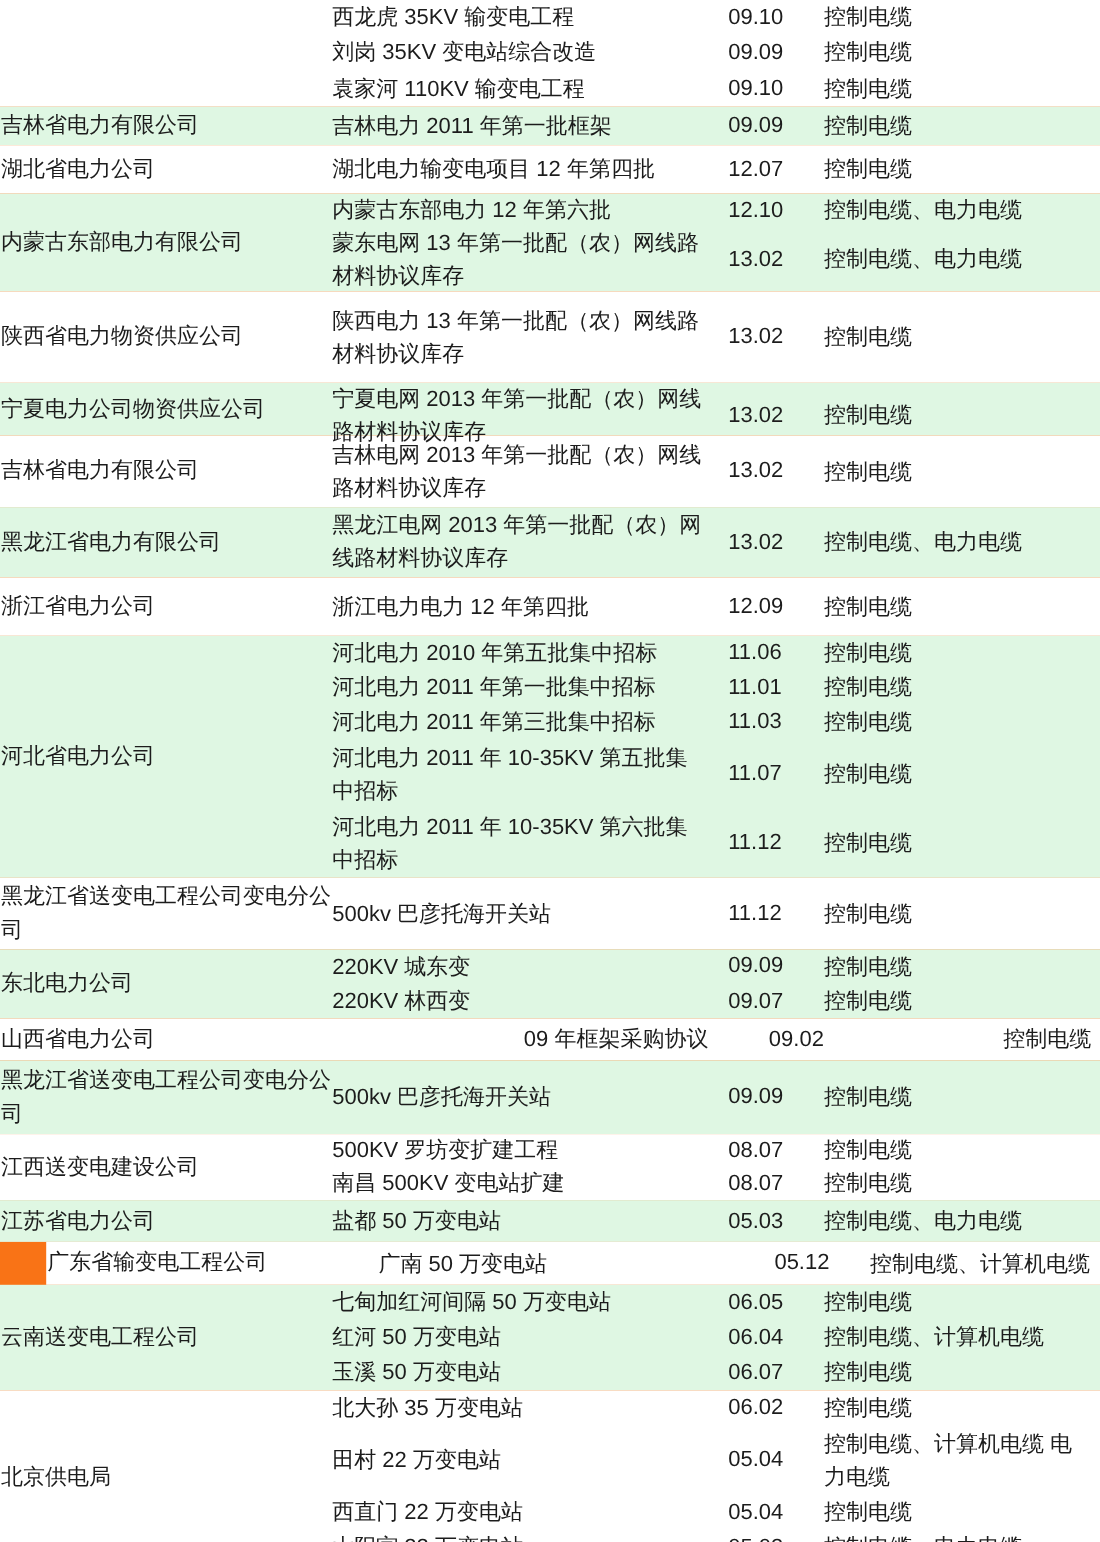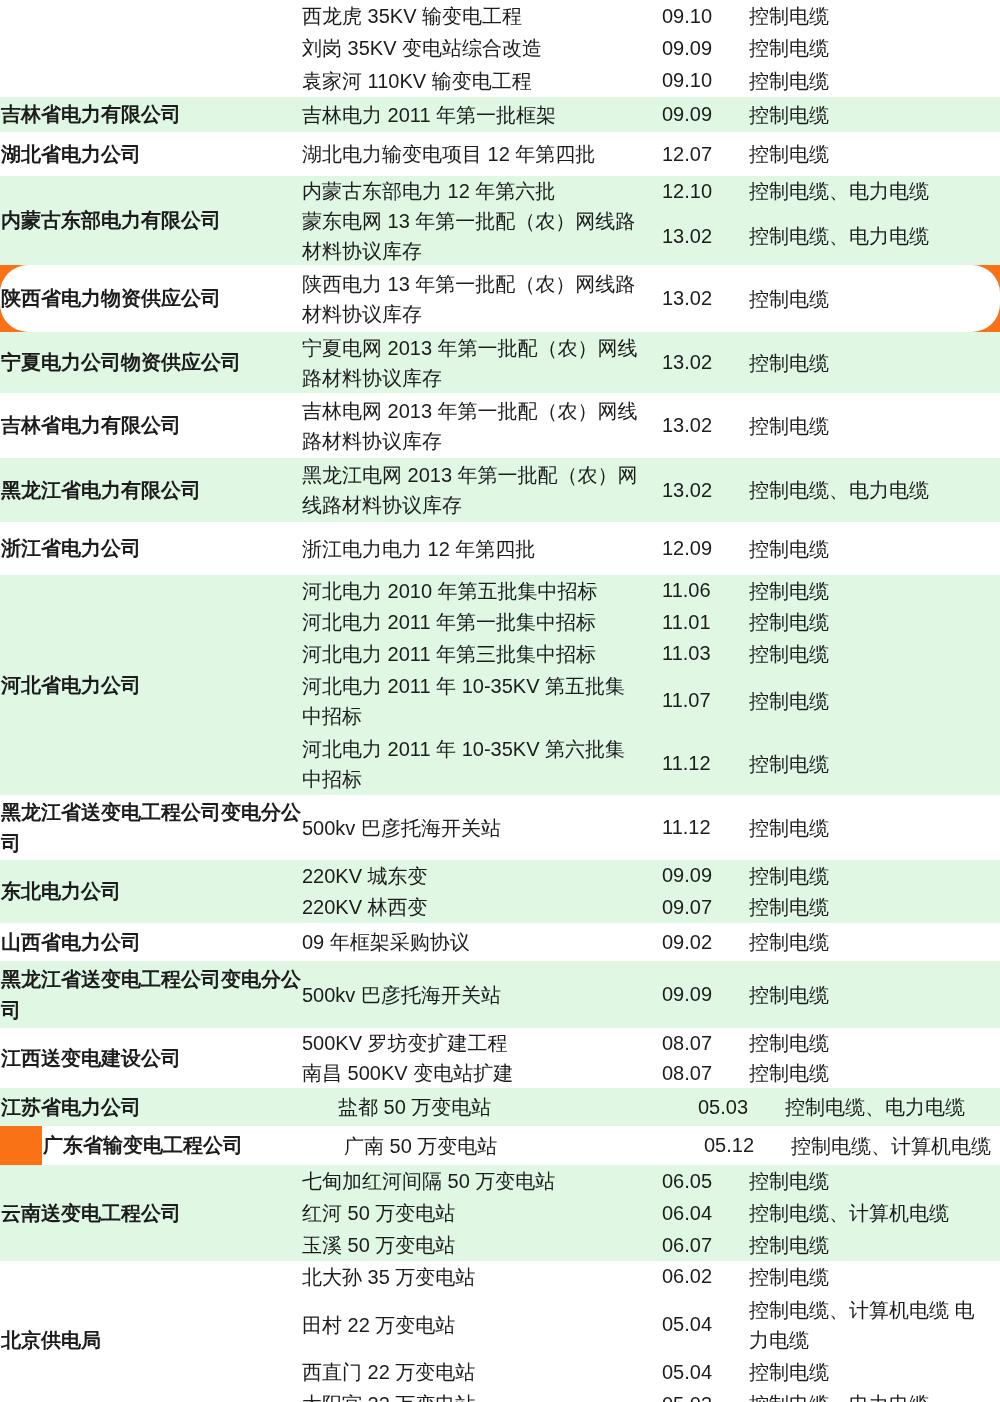--- a/index.html
+++ b/index.html
@@ -13,35 +13,34 @@
   #doc-table { width: 1000px; }
   .group { display: flex; width: 100%; background: #ffffff; }
   .group.green { background: #dff7e3; }
   .company {
     flex: 0 0 302px;
     width: 302px;
     display: flex;
     align-items: center;
     line-height: 31px;
     padding-left: 1px;
-    font-weight: bold;
   }
   .subrows { flex: 1 1 auto; display: flex; flex-direction: column; }
   .subrow { display: flex; align-items: center; }
   .subrow.l1 { flex: 1 1 0; }
   .subrow.l2 { flex: 2 1 0; }
   .project { flex: 0 0 352px; width: 352px; line-height: 30px; padding-right: 10px; }
   .date    { flex: 0 0 95px;  width: 95px;  padding-left: 8px; }
   .type    { flex: 1 1 auto; line-height: 30px; padding-right: 8px; }
   
   .g0  { height: 97px; }  .g1  { height: 35px; }  .g2  { height: 44px; }
-  .g3  { height: 89px; }  .g4  { height: 67px; border-radius: 28px; }  .g5  { height: 61px; }
+  .g3  { height: 89px; }  .g4  { height: 83px; }  .g5  { height: 48px; }
   .g6  { height: 65px; }  .g7  { height: 64px; }  .g8  { height: 53px; }
   .g9  { height: 220px; } .g10 { height: 65px; }  .g11 { height: 63px; }
-  .g12 { height: 38px; }  .g13 { height: 67px; }  .g14 { height: 60px; }
+  .g12 { height: 38px; text-align: right; }  .g13 { height: 67px; }  .g14 { height: 60px; }
   .g15 { height: 38px; }  .g16 { height: 39px; margin-left: 42px; }  .g17 { height: 96px; }
   .g18 { height: 159px; }
 </style>
 </head>
 <body>
 
 <div id="doc-table" style="background: #f97316; color: rgb(28, 28, 28);">
     <div class="group g0">
       <div class="company">
         <span></span>
@@ -260,21 +259,21 @@
           <div class="date">08.07</div>
           <div class="type">控制电缆</div>
         </div>
         <div class="subrow l1">
           <div class="project">南昌 500KV 变电站扩建</div>
           <div class="date">08.07</div>
           <div class="type">控制电缆</div>
         </div>
       </div>
     </div>
-    <div class="group g15 green" style="background: rgb(223, 247, 227); gap: 36px;">
+    <div class="group g15 green" style="background: rgb(223, 247, 227);">
       <div class="company">
         <span>江苏省电力公司</span>
       </div>
       <div class="subrows">
         <div class="subrow l1">
           <div class="project">盐都 50 万变电站</div>
           <div class="date">05.03</div>
           <div class="type">控制电缆、电力电缆</div>
         </div>
       </div>

